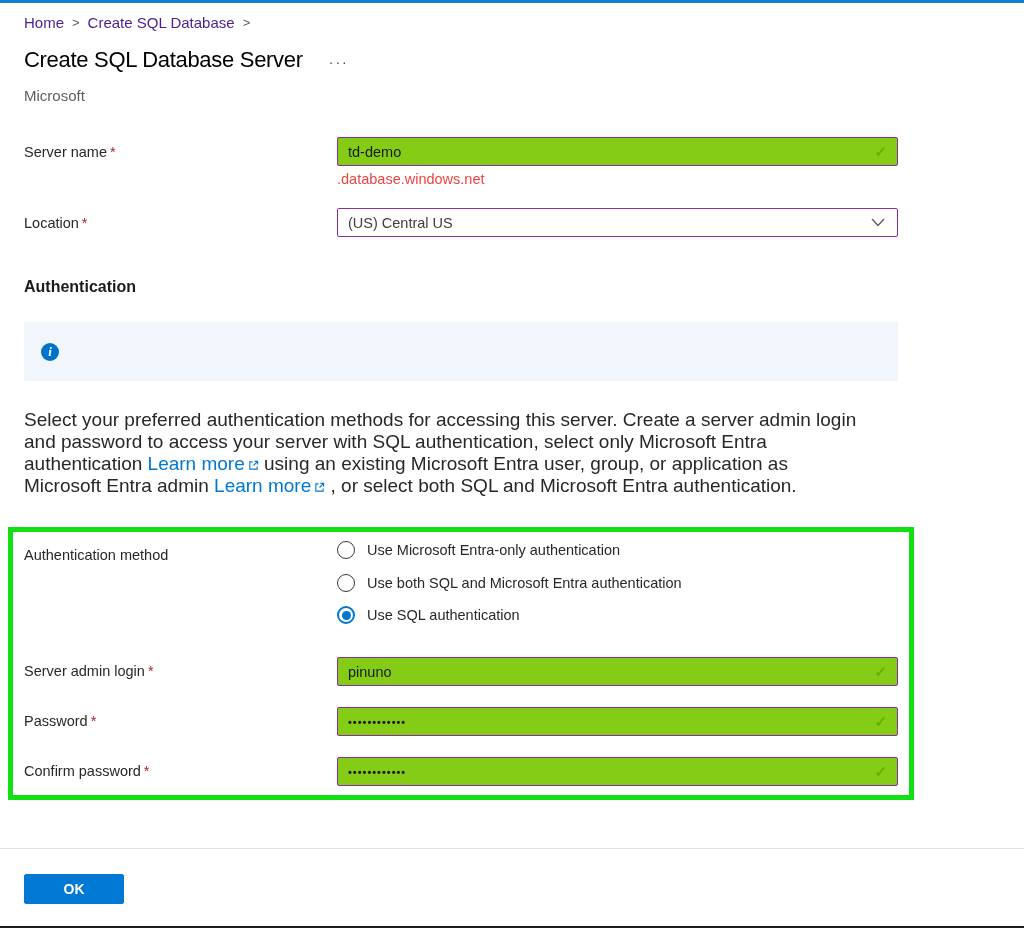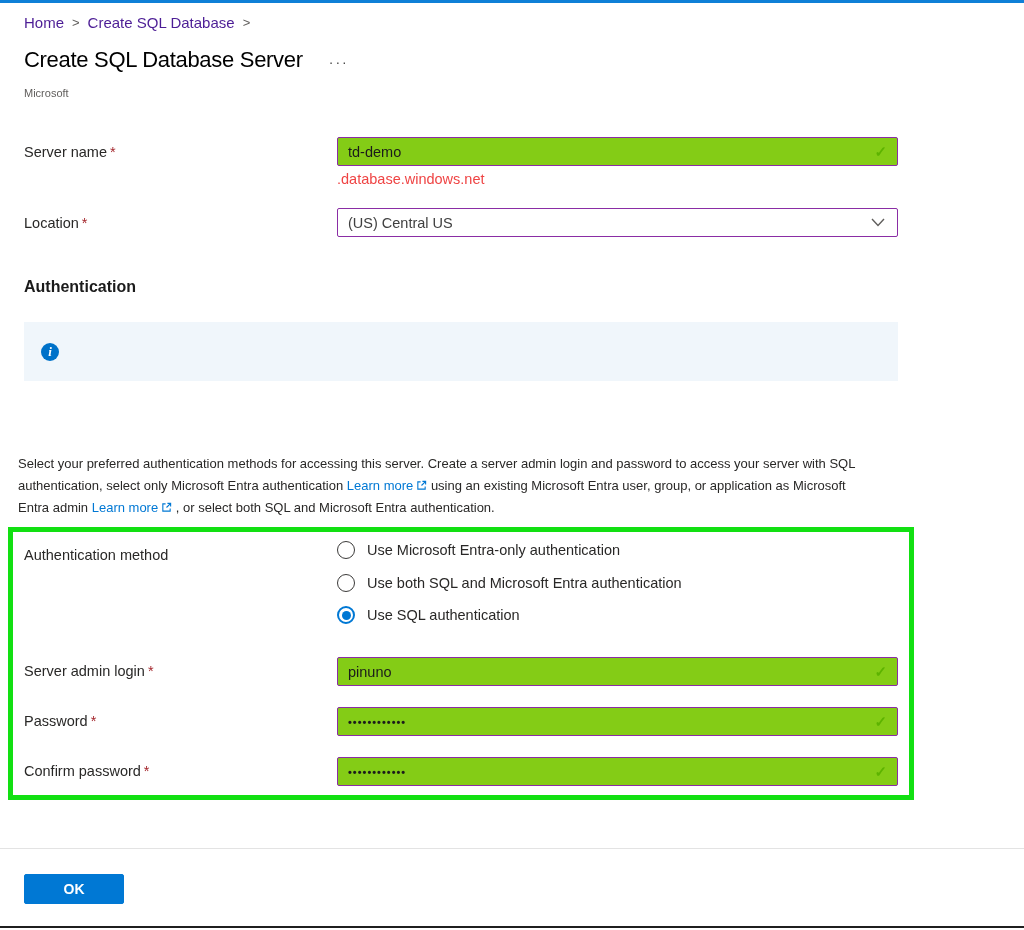--- a/index.html
+++ b/index.html
@@ -10,21 +10,21 @@
   }
   .topbar { position:absolute; top:0; left:0; width:100%; height:3px; background:#0f80d7; }
 
   .breadcrumb { position:absolute; top:14px; left:24px; font-size:15px; display:flex; align-items:center; }
   .crumb { color:#4c1d95; cursor:pointer; text-decoration:none; }
   .crumb-sep { color:#605e5c; margin:0 8px; font-size:13px; }
 
   .title-row { position:absolute; top:47px; left:24px; display:flex; align-items:center; }
   .page-title { font-size:22px; font-weight:400; color:#000000; letter-spacing:-0.3px; }
   .more-btn { margin-left:26px; color:#494949; font-size:14px; letter-spacing:2px; cursor:pointer; line-height:1; padding-top:4px; }
-  .publisher { position:absolute; top:87px; left:24px; font-size:11px; color:#605e5c; }
+  .publisher { position:absolute; top:87px; left:24px; font-size:15px; color:#605e5c; }
 
   .flabel { position:absolute; left:24px; font-size:14.5px; color:#292827; }
   .req { color:#a4262c; margin-left:3px; }
 
   .field { position:absolute; left:337px; width:561px; height:29px; }
   .field input {
     width:100%; height:100%; border:1px solid #8a2da5; border-radius:2px;
     padding:0 32px 0 10px; font-size:14.5px; color:#1b1b1b; outline:none;
     font-family:"Liberation Sans", sans-serif; background:#84cc16;
   }
@@ -48,21 +48,21 @@
   }
   .info-icon {
     width:18px; height:18px; border-radius:50%; background:#0072c9; color:#fff;
     display:flex; align-items:center; justify-content:center; flex:0 0 18px;
     font-family:"Liberation Serif", serif; font-weight:700; font-style:italic; font-size:13px;
   }
   .banner-text { margin-left:10px; font-size:13.5px; color:#1b1b1b; }
   .banner-link { color:#00538c; text-decoration:underline; cursor:pointer; margin-left:4px; }
   .ext-icon { width:11px; height:11px; margin-left:3px; vertical-align:-1px; }
 
-  .description { position:absolute; top:409px; left:18px; width:845px; font-size:13px; line-height:22px; color:#292827;margin-top:44px; }
+  .description { position:absolute; top:409px; left:24px; width:845px; font-size:19px; line-height:22px; color:#292827; }
   .inline-link { color:#0078d4; cursor:pointer; }
 
   .annotation-box { position:absolute; left:8px; top:527px; width:906px; height:273px; border:5px solid #12e012; pointer-events:none; z-index:5; }
 
   .radio-row { position:absolute; left:337px; display:flex; align-items:center; cursor:pointer; }
   .radio { width:18px; height:18px; border:1px solid #3b3a39; border-radius:50%; background:#fff; flex:0 0 18px; }
   .radio.selected { border:2px solid #0078d4; display:flex; align-items:center; justify-content:center; }
   .radio-dot { width:9px; height:9px; border-radius:50%; background:#0078d4; }
   .radio-label { margin-left:12px; font-size:14.5px; color:#292827; }
 

